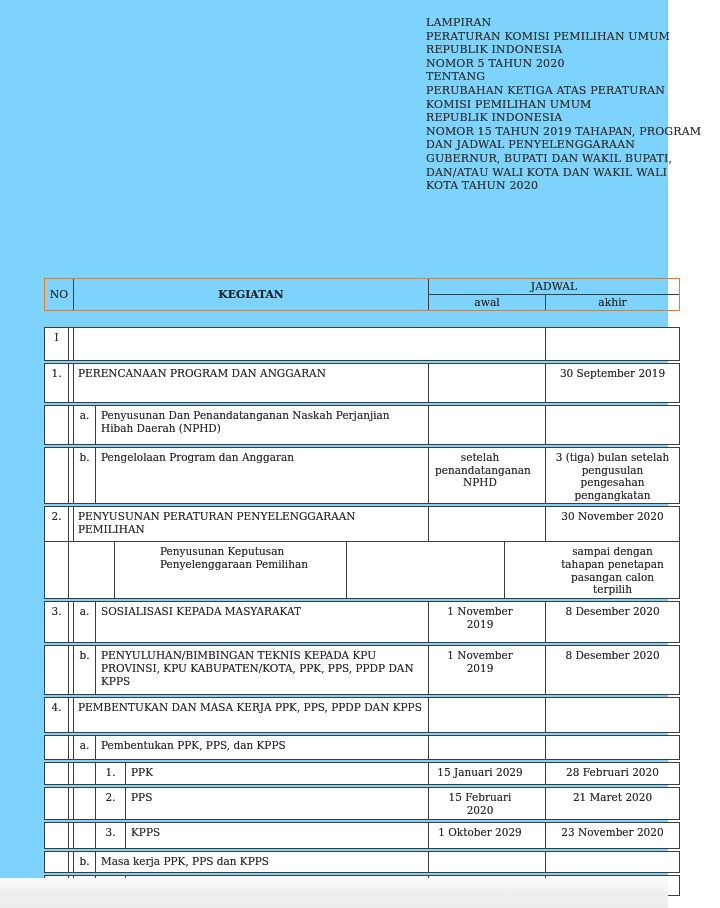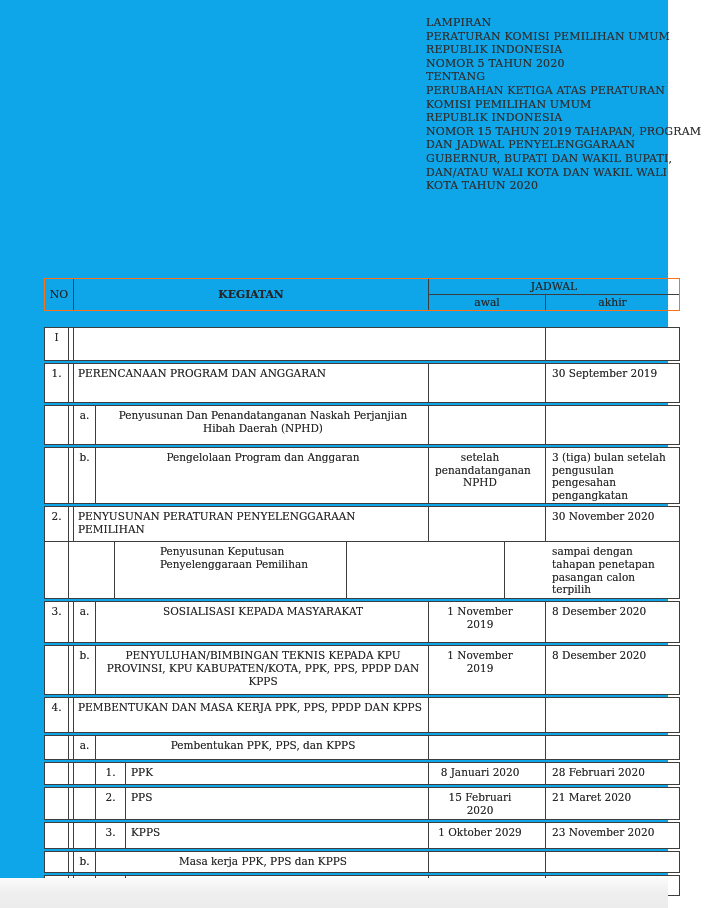--- a/index.html
+++ b/index.html
@@ -6,21 +6,21 @@
   body {
     width: 720px; height: 908px;
     background: #ffffff;
     font-family: "DejaVu Serif", "Liberation Serif", serif;
     color: #2b2b2b;
     overflow: hidden;
   }
   .sheet {
     position: relative;
     width: 668px; height: 908px;
-    background: #0ea5e9;
+    background: #7dd3fc;
   }
 
   
   .doc-header {
     position: absolute;
     left: 426px; top: 16px;
     width: 280px;
     font-size: 11px;
     line-height: 13.6px;
     letter-spacing: 0.15px;
@@ -67,24 +67,24 @@
     box-sizing: border-box;
     padding: 3px 3px 2px 3px;
     line-height: 12.6px;
     overflow: hidden;
   }
   .c-no   { grid-column: 1; border-right: 1px solid #3d3d3d; text-align: center; padding-left: 1px; padding-right: 1px; }
   .c-gap  { grid-column: 2; border-right: 1px solid #3d3d3d; padding: 0; }
   .c-sub  { grid-column: 3; border-right: 1px solid #3d3d3d; text-align: center; padding-left: 1px; padding-right: 1px; }
   .c-num  { grid-column: 4; border-right: 1px solid #3d3d3d; text-align: center; padding-left: 1px; padding-right: 1px; }
   .c-keg        { grid-column: 5;     border-right: 1px solid #3d3d3d; padding-left: 5px; }
-  .c-keg-sub    { grid-column: 4 / 6; border-right: 1px solid #3d3d3d; padding-left: 5px; text-align: center; }
+  .c-keg-sub    { grid-column: 4 / 6; border-right: 1px solid #3d3d3d; padding-left: 5px; }
   .c-keg-main   { grid-column: 3 / 6; border-right: 1px solid #3d3d3d; padding-left: 4px; }
   .c-awal  { grid-column: 6; border-right: 1px solid #3d3d3d; text-align: center; padding-left: 6px; padding-right: 20px; }
-  .c-akhir { grid-column: 7; padding-left: 6px; padding-right: 6px; }
+  .c-akhir { grid-column: 7; text-align: center; padding-left: 6px; padding-right: 6px; }
 
   
   .bottom-edge {
     position: absolute;
     left: 0; bottom: 0;
     width: 100%; height: 30px;
     background: linear-gradient(to bottom, #fbfbfb 0%, #eeeeee 55%, #ececec 100%);
   }
 </style>
 </head>
@@ -189,21 +189,21 @@
           <div class="tc c-keg-sub">Pembentukan PPK, PPS, dan KPPS</div>
           <div class="tc c-awal"></div>
           <div class="tc c-akhir"></div>
         </div>
         <div class="trow" style="min-height: 23px;">
           <div class="tc c-no"></div>
           <div class="tc c-gap"></div>
           <div class="tc c-sub"></div>
           <div class="tc c-num">1.</div>
           <div class="tc c-keg">PPK</div>
-          <div class="tc c-awal">8 Januari 2020</div>
+          <div class="tc c-awal">15 Januari 2029</div>
           <div class="tc c-akhir">28 Februari 2020</div>
         </div>
         <div class="trow" style="min-height: 23px;">
           <div class="tc c-no"></div>
           <div class="tc c-gap"></div>
           <div class="tc c-sub"></div>
           <div class="tc c-num">2.</div>
           <div class="tc c-keg">PPS</div>
           <div class="tc c-awal">15 Februari 2020</div>
           <div class="tc c-akhir">21 Maret 2020</div>

